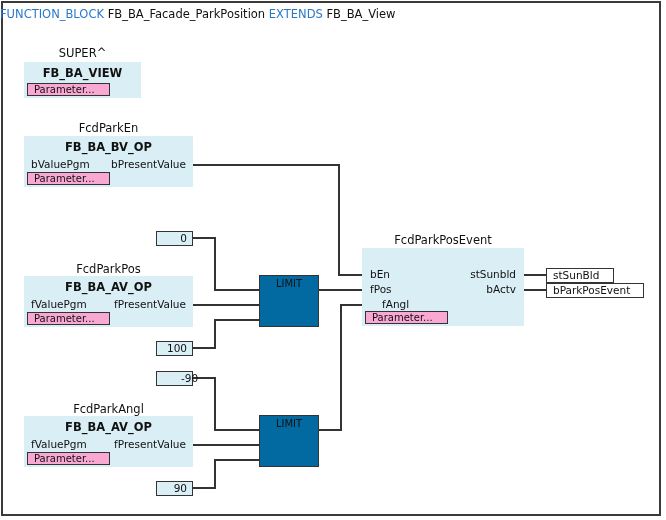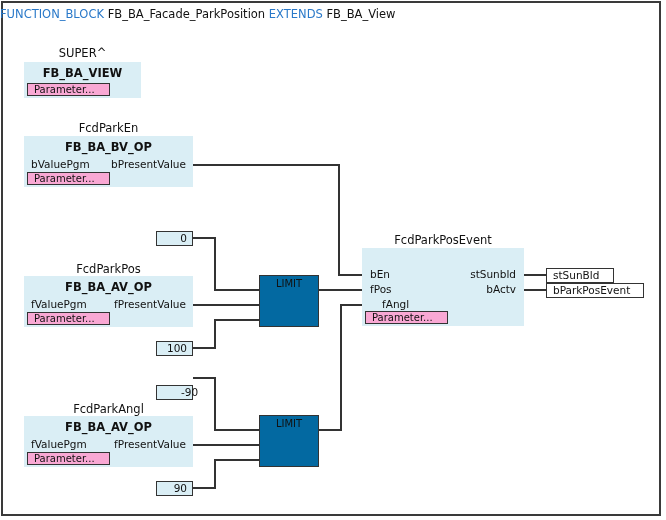--- a/index.html
+++ b/index.html
@@ -84,21 +84,21 @@
   <div class="pin" style="right:7px; top:22px;">fPresentValue</div>
   <div class="param-btn" style="left:3px; top:36px; width:83px;">Parameter...</div>
 </div>
 
 <div class="const" style="left:156px; top:341px; width:37px;">100</div>
 
 <div class="limit" style="left:259px; top:275px; width:60px; height:52px;">
   <div class="lbl">LIMIT</div>
 </div>
 
-<div class="const" style="left:156px; top:385px; width:37px;padding-left:24px;">-90</div>
+<div class="const" style="left:156px; top:371px; width:37px;padding-left:24px;">-90</div>
 
 <div class="inst-label" style="left:24px; width:169px; top:402px;">FcdParkAngl</div>
 <div class="block" style="left:24px; top:416px; width:169px; height:51px;">
   <div class="type">FB_BA_AV_OP</div>
   <div class="pin" style="left:7px; top:22px;">fValuePgm</div>
   <div class="pin" style="right:7px; top:22px;">fPresentValue</div>
   <div class="param-btn" style="left:3px; top:36px; width:83px;">Parameter...</div>
 </div>
 
 <div class="const" style="left:156px; top:481px; width:37px;">90</div>

